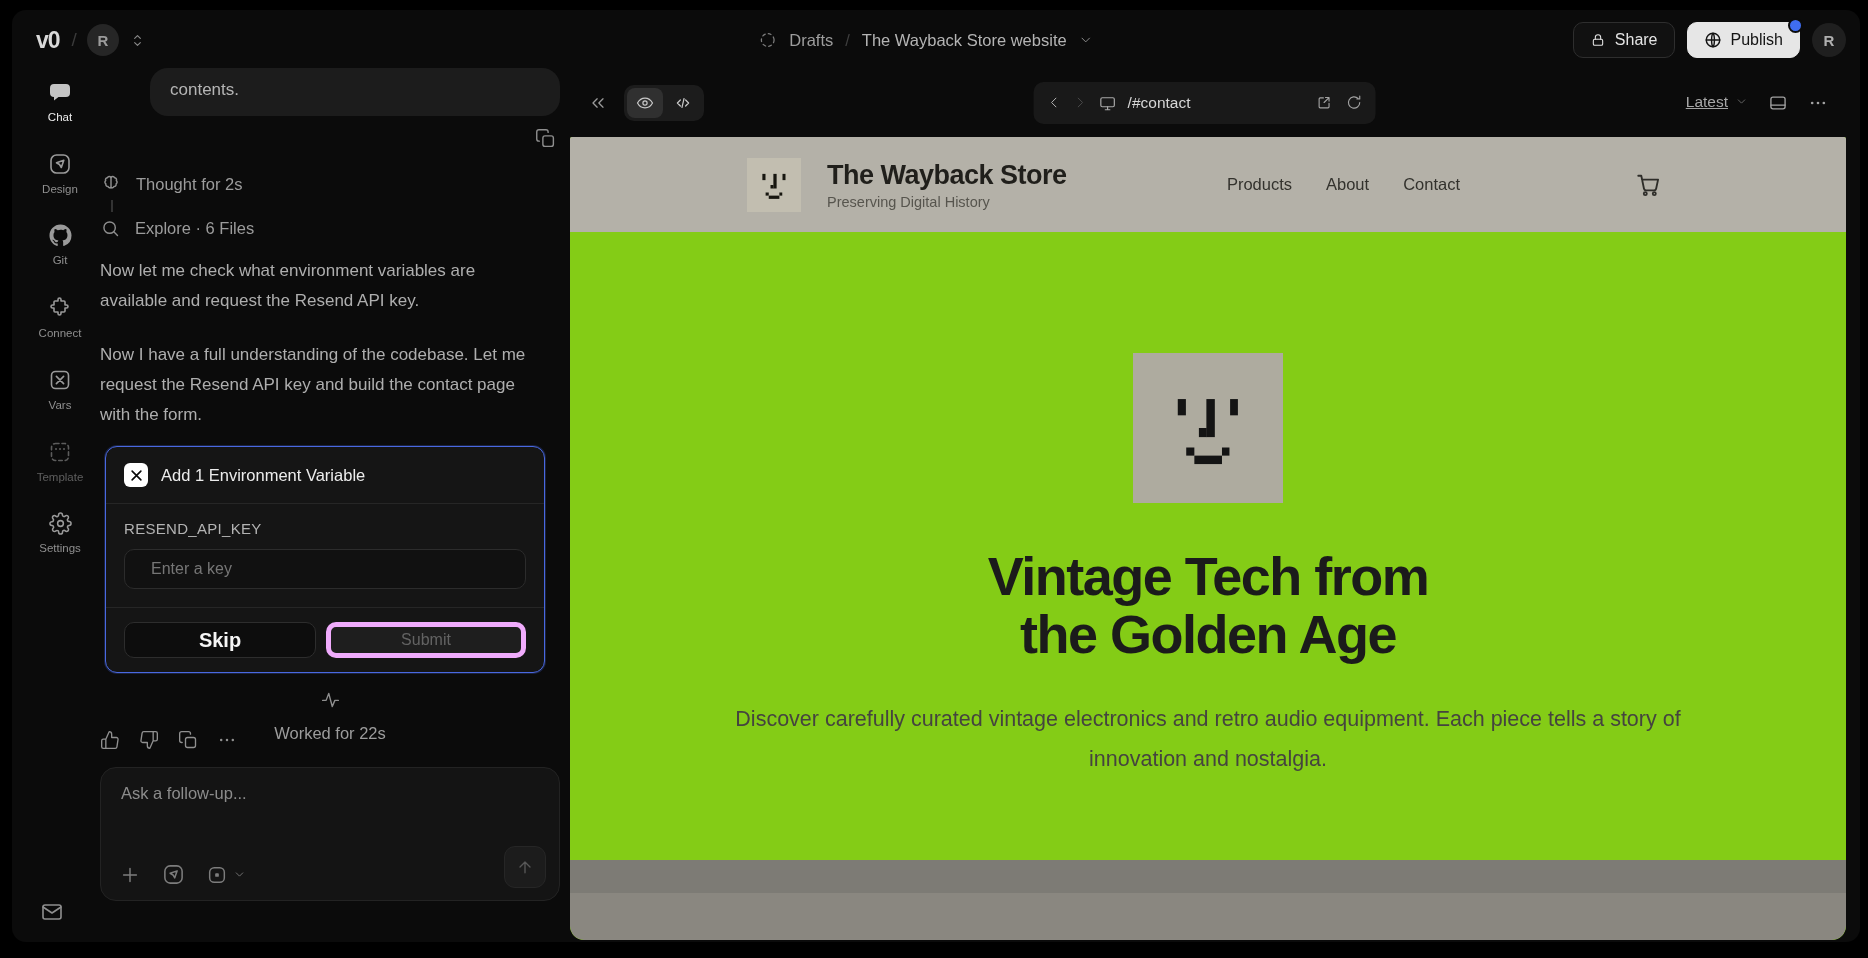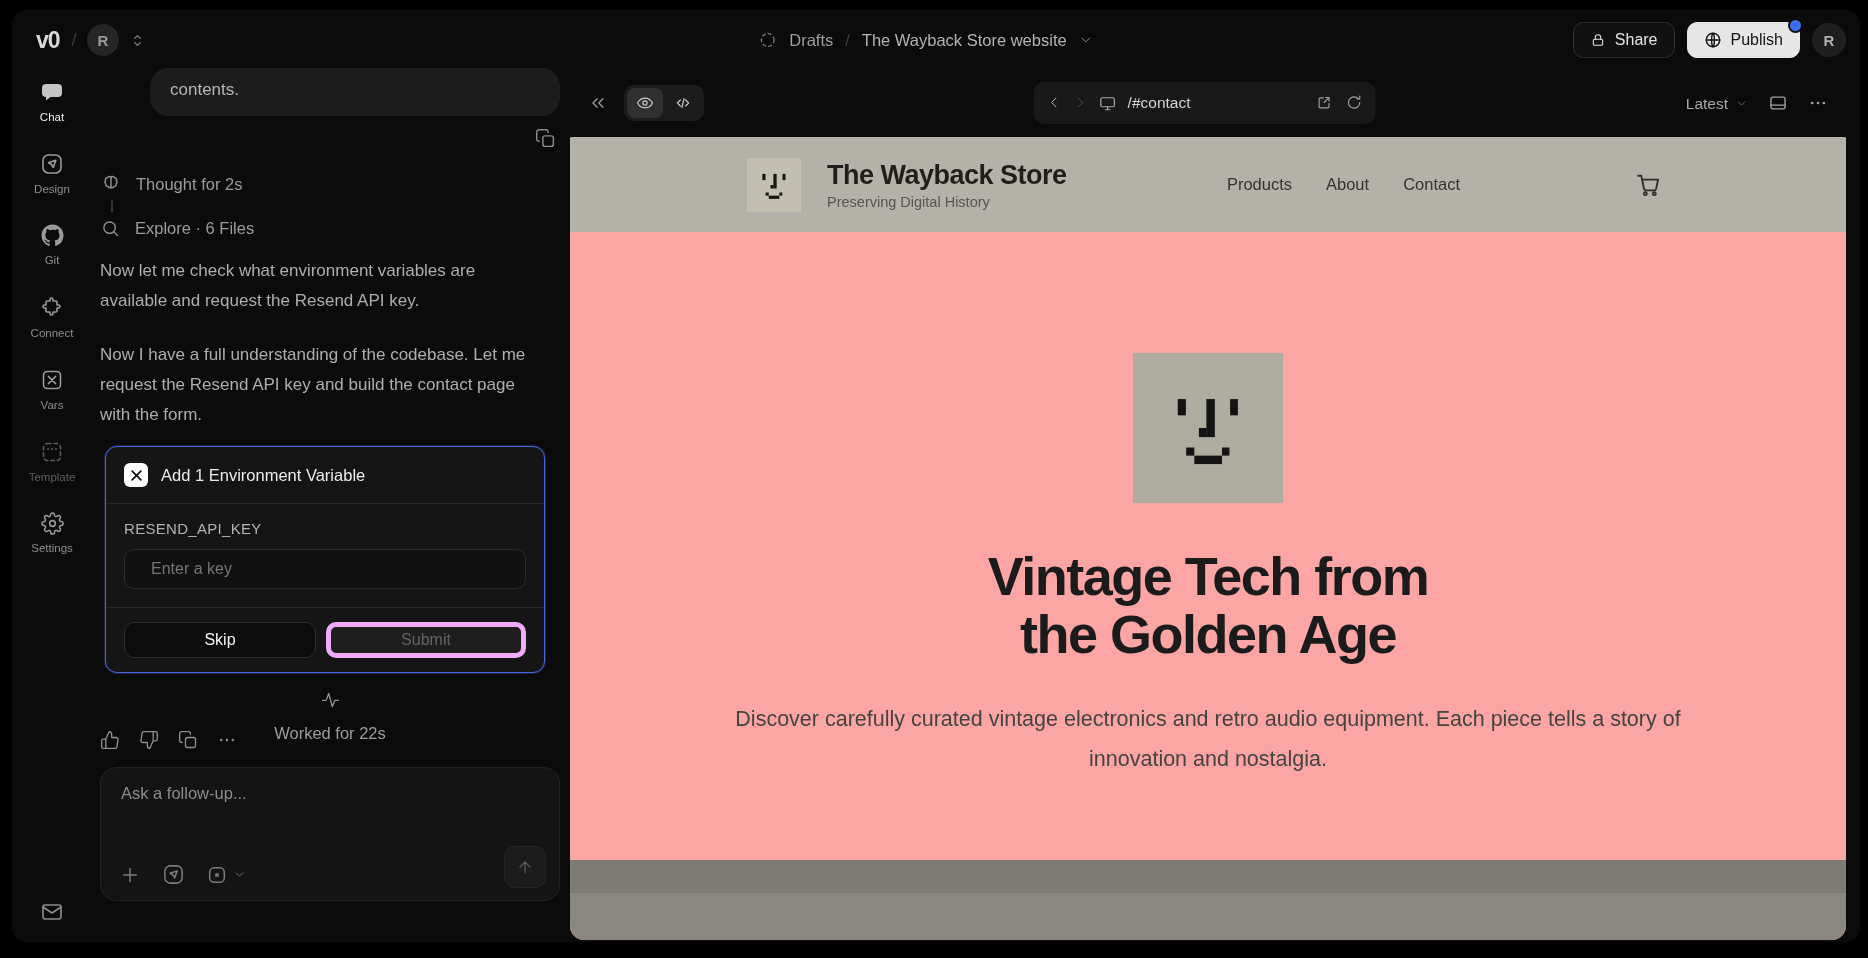--- a/index.html
+++ b/index.html
@@ -32,21 +32,21 @@
   #tb-right{margin-left:auto;display:flex;align-items:center;gap:12px;}
   .btn-share{display:flex;align-items:center;gap:9px;height:36px;padding:0 16px;border-radius:10px;
     background:#111;border:1px solid #2e2e2e;color:#e4e4e4;font-size:16px;font-family:inherit;cursor:pointer;}
   .btn-publish{position:relative;display:flex;align-items:center;gap:9px;height:36px;padding:0 16px;border-radius:10px;
     background:#e6e6e6;border:1px solid #e6e6e6;color:#141414;font-size:16px;font-weight:500;font-family:inherit;cursor:pointer;}
   .pub-dot{position:absolute;right:-4px;top:-5px;width:11px;height:11px;border-radius:50%;background:#3f6df0;border:2px solid #0b0b0b;}
   .avatar.user{background:#1f1f1f;color:#b0b0b0;width:34px;height:34px;}
 
   
   #rail{left:12px;top:80px;width:80px;bottom:16px;}
-  .rail-item{position:absolute;left:0;width:80px;display:flex;flex-direction:column;align-items:center;gap:7px;cursor:pointer;}
+  .rail-item{position:absolute;left:8px;width:80px;display:flex;flex-direction:column;align-items:center;gap:7px;cursor:pointer;}
   .rail-item .lbl{font-size:11.5px;color:#8f8f8f;}
   .rail-item.active .lbl{color:#ededed;}
   .rail-item .ric{color:#9a9a9a;}
   .rail-item.active .ric{color:#c4c4c4;}
   .rail-item.dim .ric{color:#5c5c5c;}
   .rail-item.dim .lbl{color:#5f5f5f;}
   #rail-mail{position:absolute;left:0;bottom:18px;width:80px;display:flex;justify-content:center;color:#8f8f8f;cursor:pointer;}
 
   
   #chat{left:100px;top:68px;width:460px;}
@@ -67,21 +67,21 @@
   .dlg-title{font-size:16.5px;color:#ececec;font-weight:500;}
   .xbox{width:24px;height:24px;border-radius:6px;background:#fff;display:flex;align-items:center;justify-content:center;color:#0a0a0a;}
   .dlg-div{height:1px;background:#262626;}
   .dlg-body{padding:16px 18px 18px;}
   .var-name{font-size:15px;color:#b3b3b3;letter-spacing:.3px;}
   .key-input{margin-top:12px;width:100%;box-sizing:border-box;height:40px;border-radius:10px;border:1px solid #2c2c2c;
     background:#111;color:#ddd;font-size:16px;font-family:inherit;padding:0 26px;outline:none;}
   .key-input::placeholder{color:#767676;}
   .dlg-foot{display:flex;gap:10px;padding:14px 18px;}
   .btn-skip{flex:1;height:36px;border-radius:10px;background:#0d0d0d;border:1px solid #2d2d2d;color:#f5f5f5;
-    font-size:16px;font-weight:400;font-family:inherit;cursor:pointer;}
+    font-size:20px;font-weight:700;font-family:inherit;cursor:pointer;}
   .btn-submit{flex:1;height:36px;border-radius:10px;background:#1e1e1e;border:5px solid #f0abfc;color:#636363;
     font-size:16px;font-family:inherit;}
   .worked-row{display:flex;align-items:center;gap:14px;color:#9c9c9c;font-size:16.5px;height:24px;margin:0 0 14px 0;flex-direction:column;}
   .fb-row{display:flex;align-items:center;gap:19px;color:#909090;height:26px;margin-bottom:14px;}
   .fb-row .fic{cursor:pointer;}
 
   
   #composer{position:relative;height:134px;box-sizing:border-box;background:#141414;border:1px solid #232323;border-radius:16px;}
   #composer textarea{position:absolute;left:18px;top:14px;right:18px;height:50px;background:transparent;border:none;outline:none;
     resize:none;color:#d6d6d6;font-size:16.5px;font-family:inherit;}
@@ -97,26 +97,26 @@
   .seg{margin-left:16px;background:#1c1c1c;border-radius:10px;padding:3px;display:flex;gap:2px;}
   .seg .seg-btn{width:36px;height:30px;border-radius:8px;display:flex;align-items:center;justify-content:center;color:#c9c9c9;cursor:pointer;}
   .seg .seg-btn.on{background:#303030;}
   .urlbar{position:absolute;left:50%;top:50%;transform:translate(-51%,-50%);width:342px;height:42px;background:#191919;
     border-radius:10px;display:flex;align-items:center;gap:11px;padding:0 13px;box-sizing:border-box;}
   .urlbar .nav-back{color:#b5b5b5;cursor:pointer;}
   .urlbar .nav-fwd{color:#4a4a4a;}
   .urlbar .dev{color:#a8a8a8;}
   .url-text{color:#d6d6d6;font-size:15.5px;}
   .url-actions{margin-left:auto;display:flex;align-items:center;gap:13px;color:#a3a3a3;}
-  .pv-right{margin-left:auto;display:flex;align-items:flex-end;gap:20px;color:#a3a3a3;}
+  .pv-right{margin-left:auto;display:flex;align-items:flex-start;gap:20px;color:#a3a3a3;text-decoration:underline;}
   .latest{display:flex;align-items:center;gap:7px;font-size:15.5px;color:#a8a8a8;cursor:pointer;}
   .latest .chev{color:#6f6f6f;}
 
   
-  #site{position:absolute;left:0;top:69px;width:1276px;height:803px;background:#fca5a5;border-radius:2px 2px 14px 14px;overflow:hidden;}
+  #site{position:absolute;left:0;top:69px;width:1276px;height:803px;background:#84cc16;border-radius:2px 2px 14px 14px;overflow:hidden;}
   #site-header{height:95px;background:#b4b1a8;display:flex;align-items:center;padding:0 185px 0 177px;box-sizing:border-box;}
   .logo-tile{width:54px;height:54px;background:#c2beb0;display:flex;align-items:center;justify-content:center;color:#17160f;flex:0 0 auto;}
   .site-name-wrap{margin-left:26px;}
   .site-name{font-size:27px;font-weight:700;color:#201f1b;letter-spacing:-.5px;line-height:30px;}
   .site-tag{font-size:14.5px;color:#57554e;margin-top:4px;}
   #site-nav{margin-left:auto;display:flex;gap:34px;font-size:16.5px;color:#33322d;}
   #site-nav span{cursor:pointer;}
   .cart{margin-left:175px;color:#2e2d29;cursor:pointer;}
   #hero{text-align:center;}
   .hero-tile{width:150px;height:150px;background:#aeab9f;margin:121px auto 0;display:flex;align-items:center;justify-content:center;color:#141414;}

